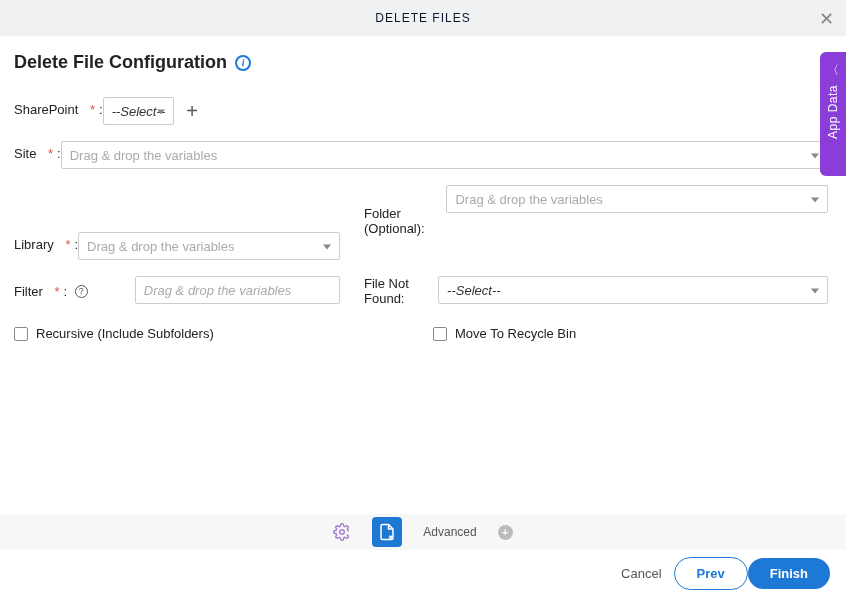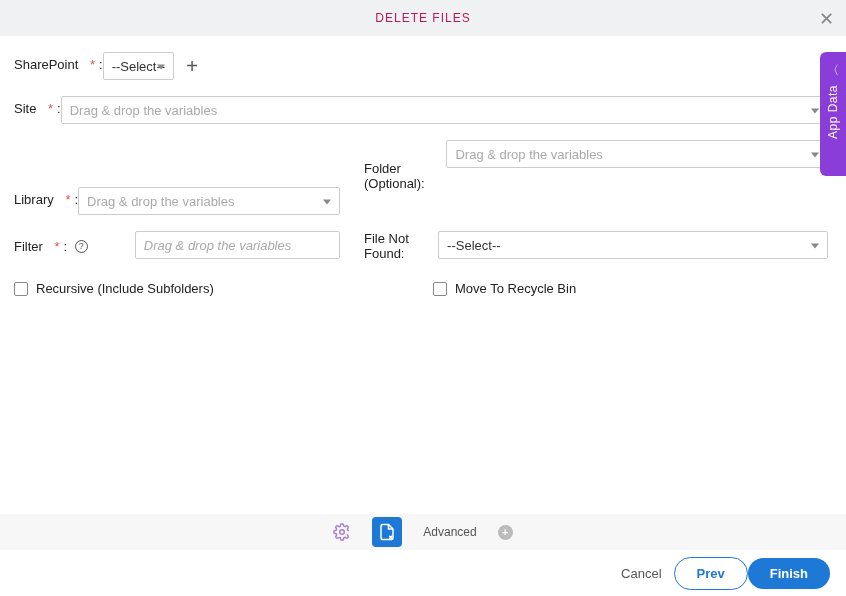--- a/index.html
+++ b/index.html
@@ -1,37 +1,37 @@
 <!DOCTYPE html>
 <html><head>
   <meta charset="utf-8">
   <style>
     * { box-sizing: border-box; margin: 0; padding: 0; }
     body { font-family: Arial, Helvetica, sans-serif; font-size: 13px; color: #333; background: #fff; width: 846px; height: 596px; overflow: hidden; position: relative; }
     
     .header-bar { background: #f0f1f3; height: 36px; display: flex; align-items: center; justify-content: center; position: relative; }
-    .header-title { font-size: 12px; letter-spacing: 1px; color: #be185d; font-weight: 500; }
+    .header-title { font-size: 12px; letter-spacing: 1px; color: #0f172a; font-weight: 500; }
     .close-btn { position: absolute; right: 12px; top: 8px; font-size: 18px; color: #888; cursor: pointer; background: none; border: none; }
     
     .content { padding: 16px 18px 0 14px; }
     .page-title-row { display: flex; align-items: center; gap: 8px; margin-bottom: 24px; }
     .page-title { font-size: 18px; font-weight: bold; color: #222; }
     .info-icon { width: 16px; height: 16px; border: 2px solid #1e78d6; border-radius: 50%; display: inline-flex; align-items: center; justify-content: center; color: #1e78d6; font-size: 10px; font-weight: bold; font-family: serif; font-style: italic; }
     
     .form-row { display: flex; gap: 24px; margin-bottom: 16px; }
     .form-group { flex: 1; display: flex; flex-direction: row; }
     .form-group.full { width: 100%; }
     .form-label { font-size: 13px; color: #222; margin-bottom: 4px; display: flex; align-items: center; gap: 4px; }
     .req { color: #d9534f; }
     .help-icon { width: 13px; height: 13px; border: 1.5px solid #555; border-radius: 50%; display: inline-flex; align-items: center; justify-content: center; font-size: 9px; color: #555; }
     
     .select-wrap { position: relative; display: flex; align-items: center; gap: 8px; }
     .select, .input { width: 100%; height: 28px; border: 1px solid #ccc; border-radius: 2px; padding: 0 8px; font-size: 13px; background: #fff; position: relative; display: flex; align-items: center; color: #333; }
     .select { cursor: pointer; }
-    .select.ph { color: #333; }
+    .select.ph { color: #333; font-style: italic; }
     .input.ph { color: #aaa; font-style: italic; }
     .caret { position: absolute; right: 8px; top: 50%; transform: translateY(-30%); width: 0; height: 0; border-left: 4px solid transparent; border-right: 4px solid transparent; border-top: 5px solid #888; }
     .plus-btn { width: 20px; height: 20px; display: flex; align-items: center; justify-content: center; font-size: 20px; color: #555; cursor: pointer; background: none; border: none; }
     
     .input-plain { color: #aaa; }
     
     .sharepoint-row .select-wrap .select { flex: 1; }
     
     .checkbox-row { display: flex; gap: 24px; margin-top: 0; justify-content: space-between; }
     .checkbox-group { flex: 1; display: flex; align-items: center; gap: 8px; }
@@ -57,20 +57,24 @@
   </style>
 </head>
 <body>
 
 <div class="header-bar">
   <span class="header-title">DELETE FILES</span>
   <button class="close-btn">✕</button>
 </div>
 
 <div class="content">
+  <div class="page-title-row">
+    <span class="page-title">Delete File Configuration</span>
+    <span class="info-icon">i</span>
+  </div>
 
   <div class="form-row sharepoint-row">
     <div class="form-group full">
       <label class="form-label"><span>SharePoint</span>&nbsp;<span class="req">*</span>:</label>
       <div class="select-wrap">
         <div class="select ph">
           <span>--Select--</span>
           <span class="caret"></span>
         </div>
         <button class="plus-btn">+</button>

